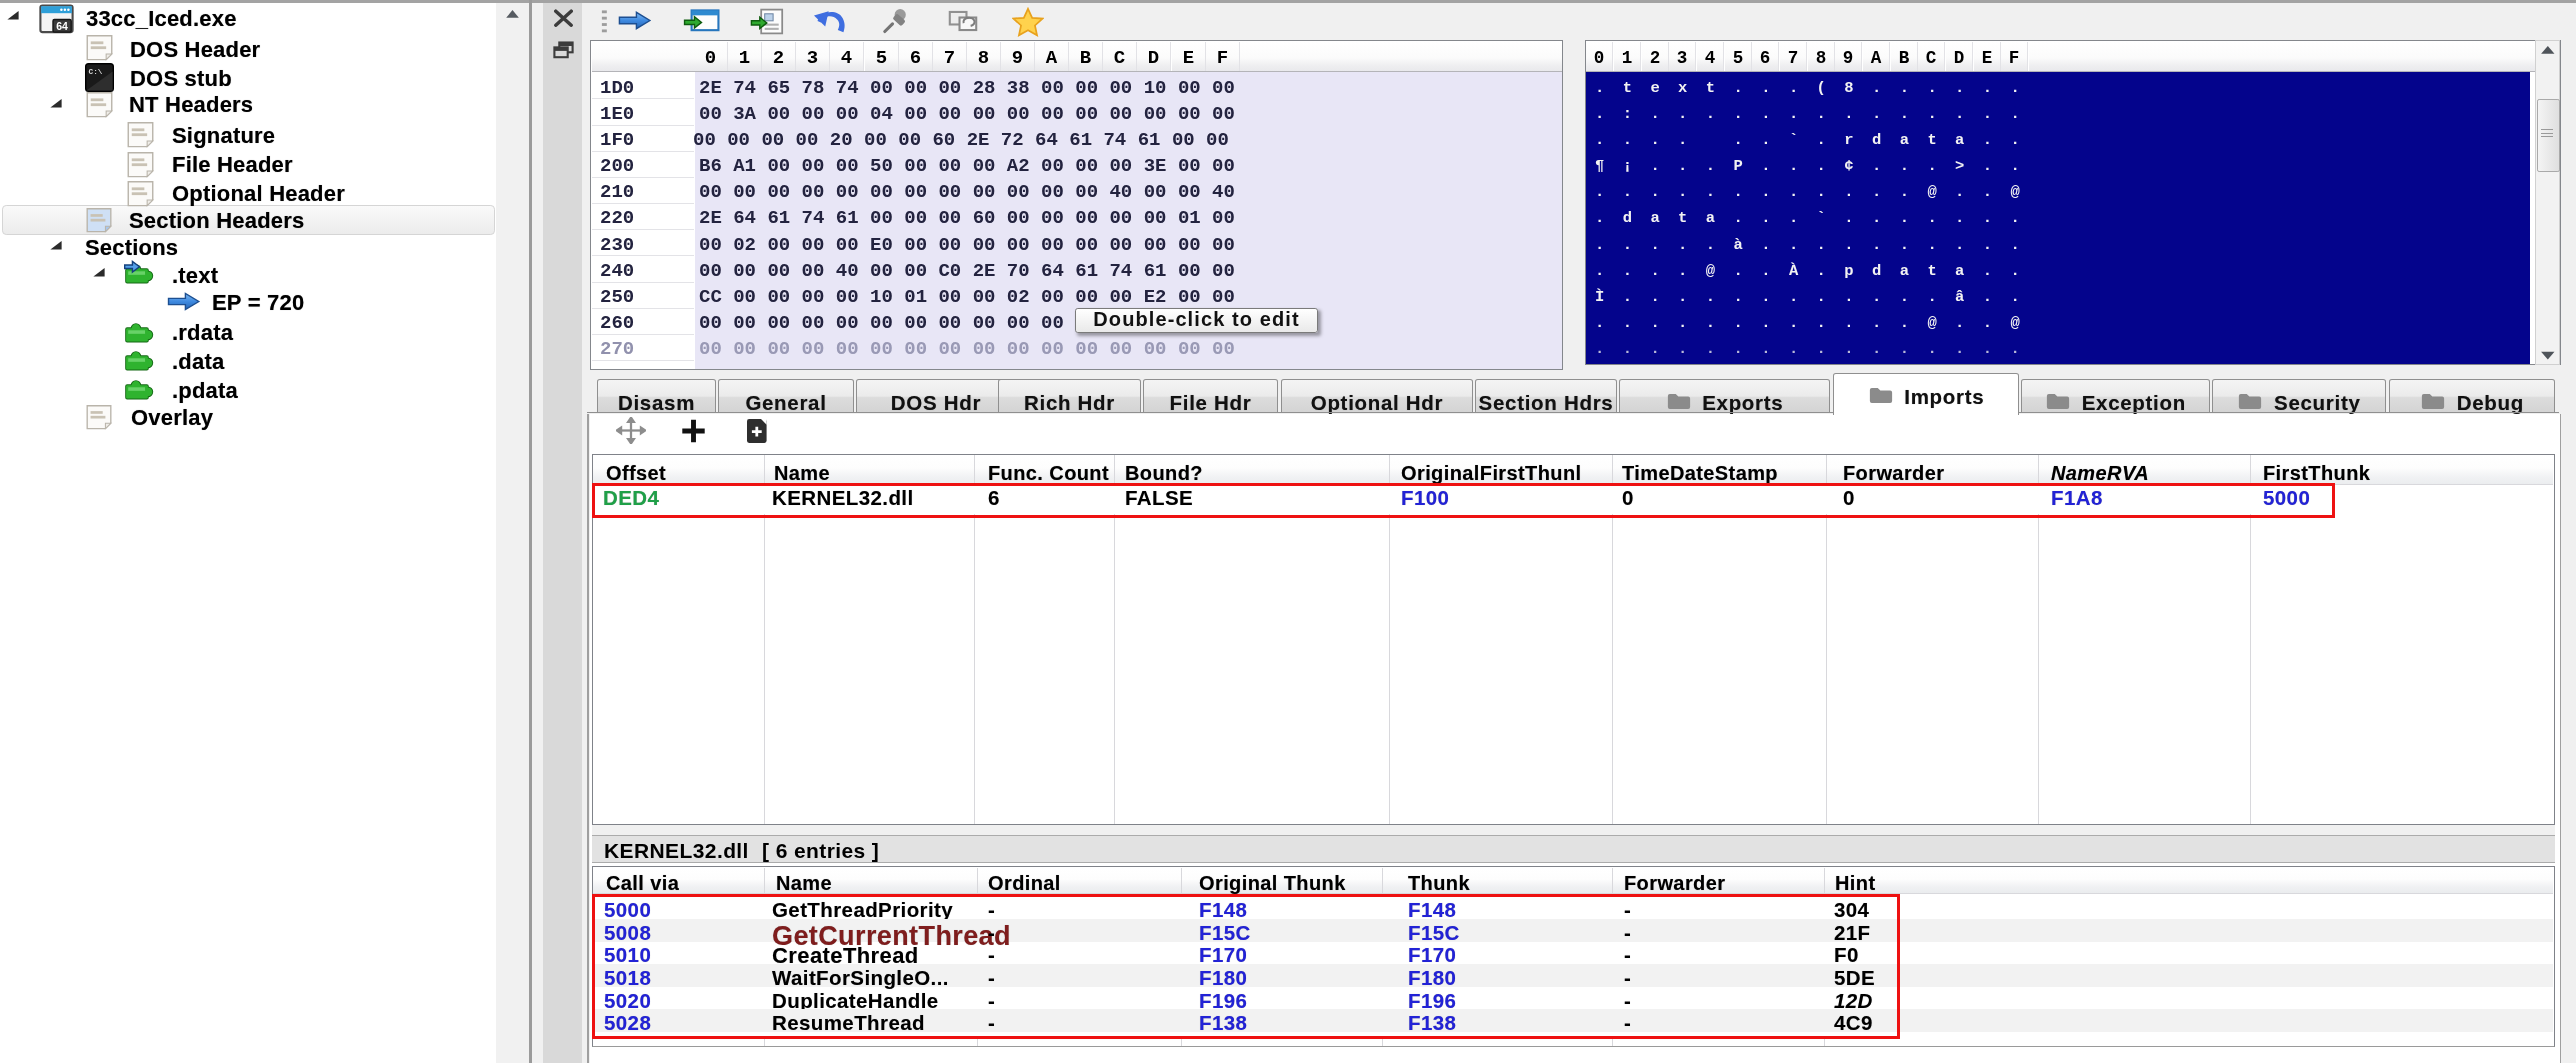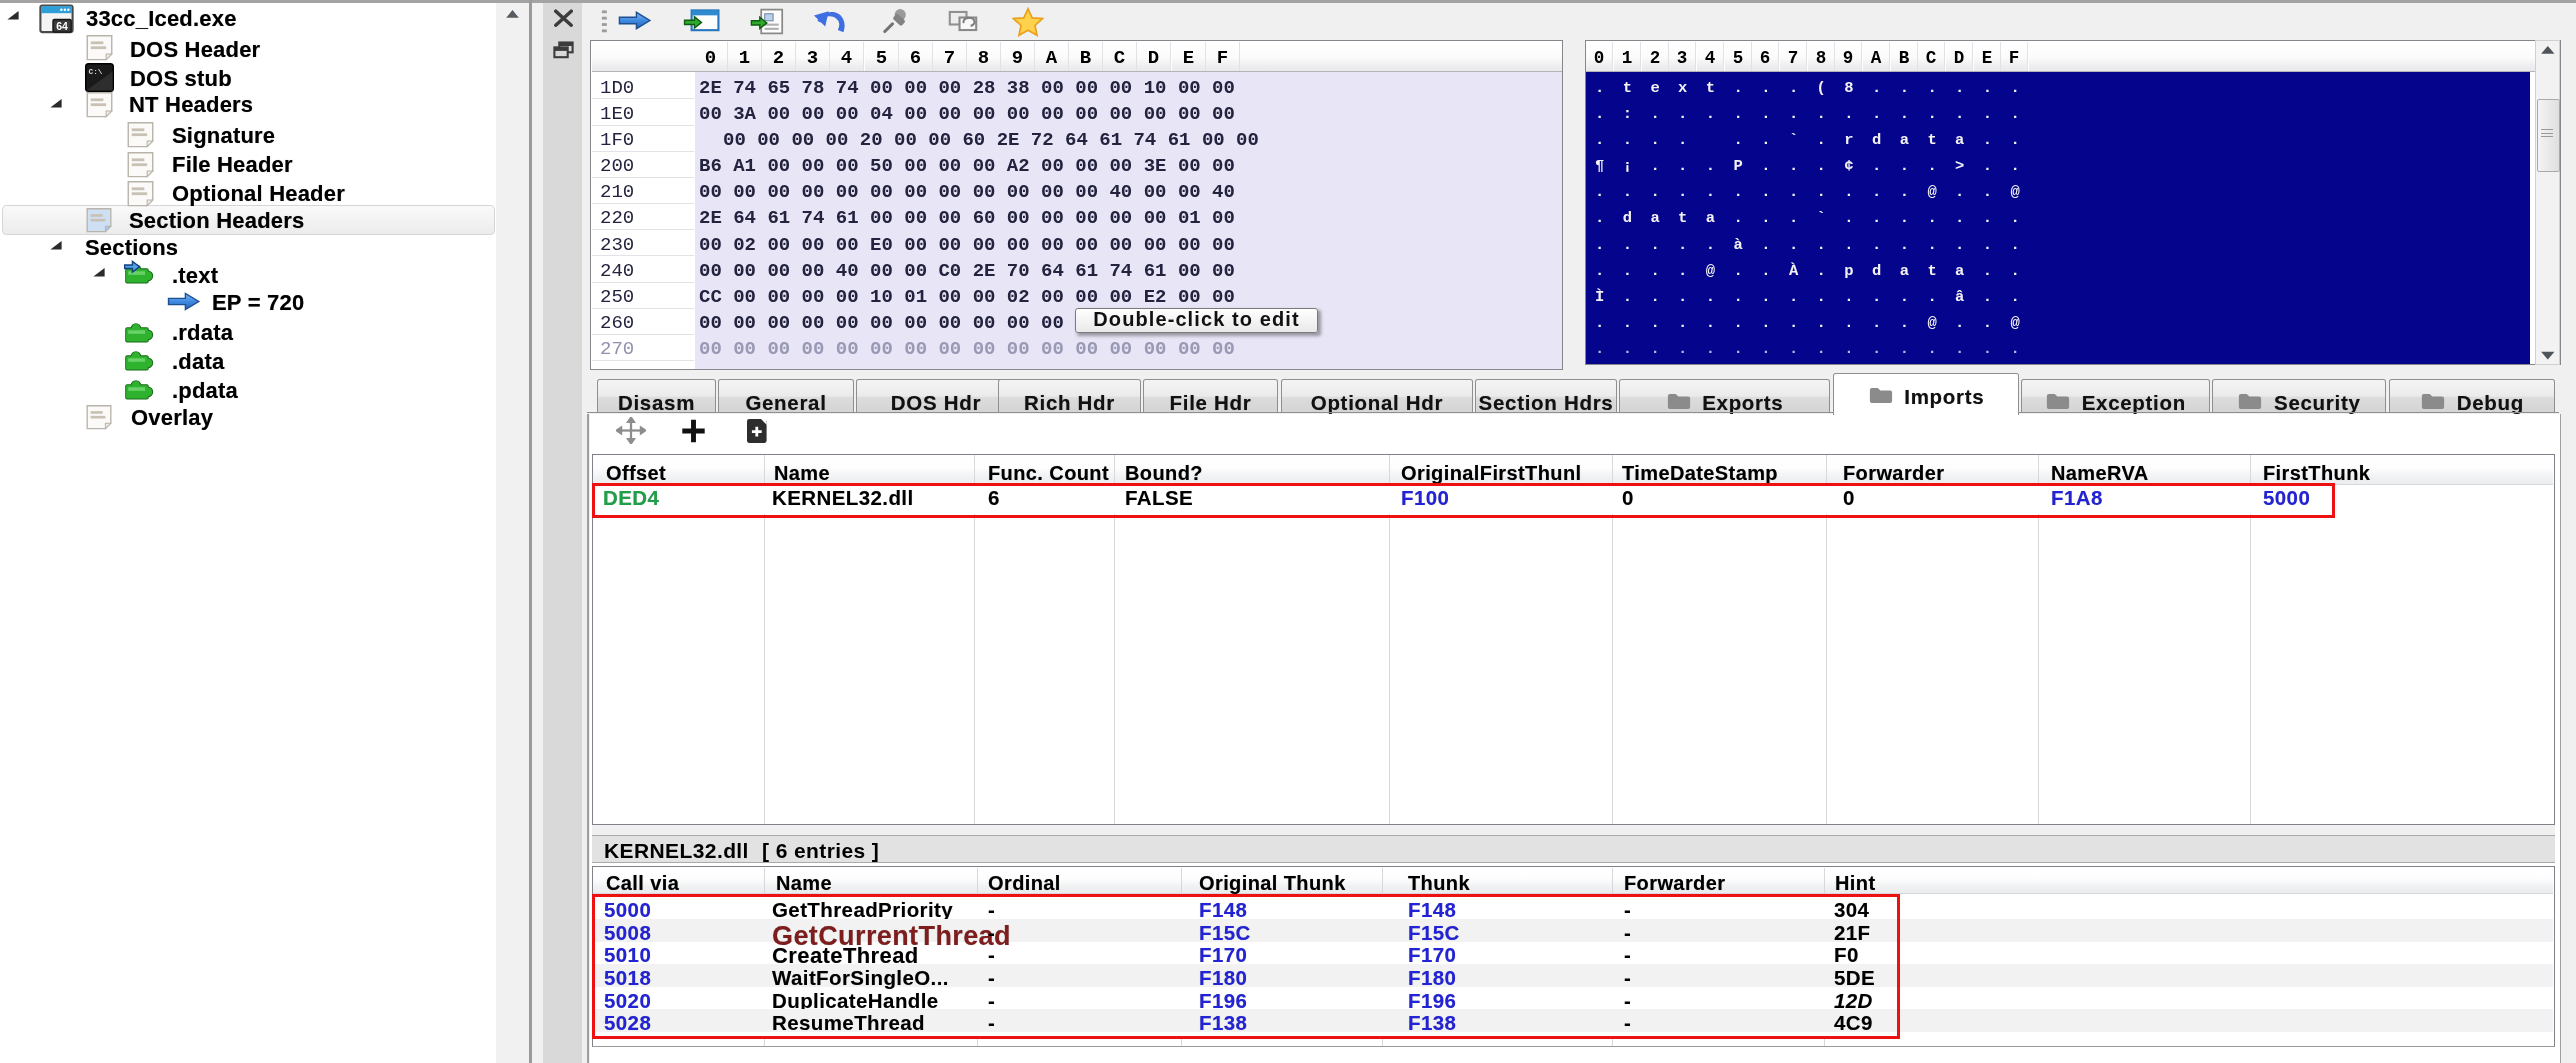--- a/index.html
+++ b/index.html
@@ -1,19 +1,19 @@
 <!DOCTYPE html>
 <html style="font-size:11.3px"><head><meta charset="utf-8">
 <style>
   html,body{margin:0;padding:0;}
   body{width:2576px;height:1063px;position:relative;overflow:hidden;
        background:#f0f0f0;font-family:"Liberation Sans",sans-serif;}
   .abs{position:absolute;}
   .b{font-weight:bold;}
-  .mono{font-family:"Liberation Mono",monospace;font-weight:normal;}
+  .mono{font-family:"Liberation Mono",monospace;font-weight:bold;}
   .hexrow{position:absolute;white-space:pre;font-family:"Liberation Mono",monospace;
           font-weight:bold;font-size:19px;color:#1c1c38;letter-spacing:0;}
   .ascrow{position:absolute;white-space:pre;font-family:"Liberation Mono",monospace;
           font-weight:bold;font-size:15.5px;color:#f2f2f2;}
   .treelabel{position:absolute;font-weight:bold;font-size:22px;color:#000;white-space:pre;letter-spacing:0.2px;text-shadow:0 0 0.7px rgba(30,30,30,0.55);}
   .hdrcell{position:absolute;top:0;height:29px;
            background:linear-gradient(#ffffff 0%,#fbfbfb 55%,#efeff1 80%,#e9e9ec 100%);
            border-right:1.4px solid #e2e2e6;}
   .digit{position:absolute;top:5px;width:100%;text-align:center;
          font-family:"Liberation Mono",monospace;font-weight:bold;font-size:19px;color:#000;}
@@ -304,21 +304,21 @@
 <div class="abs mono" style="left:600px;top:260px;font-size:19px;color:#23233f;">240</div>
 <div class="abs" style="left:592px;top:282px;width:102px;height:1.4px;background:#e3e3e7;"></div>
 <div class="abs mono" style="left:600px;top:286px;font-size:19px;color:#23233f;">250</div>
 <div class="abs" style="left:592px;top:308px;width:102px;height:1.4px;background:#e3e3e7;"></div>
 <div class="abs mono" style="left:600px;top:312px;font-size:19px;color:#23233f;">260</div>
 <div class="abs" style="left:592px;top:334px;width:102px;height:1.4px;background:#e3e3e7;"></div>
 <div class="abs mono" style="left:600px;top:338px;font-size:19px;color:#9191ad;">270</div>
 <div class="abs" style="left:592px;top:360px;width:102px;height:1.4px;background:#e3e3e7;"></div>
 <div class="hexrow" style="left:699px;top:77px;color:#23233f;">2E 74 65 78 74 00 00 00 28 38 00 00 00 10 00 00</div>
 <div class="hexrow" style="left:699px;top:103px;color:#23233f;">00 3A 00 00 00 04 00 00 00 00 00 00 00 00 00 00</div>
-<div class="hexrow" style="left:723px;top:129px;color:#23233f;text-align:right;">00 00 00 00 20 00 00 60 2E 72 64 61 74 61 00 00</div>
+<div class="hexrow" style="left:693px;top:129px;color:#23233f;text-align:right;">00 00 00 00 20 00 00 60 2E 72 64 61 74 61 00 00</div>
 <div class="hexrow" style="left:699px;top:155px;color:#23233f;">B6 A1 00 00 00 50 00 00 00 A2 00 00 00 3E 00 00</div>
 <div class="hexrow" style="left:699px;top:181px;color:#23233f;">00 00 00 00 00 00 00 00 00 00 00 00 40 00 00 40</div>
 <div class="hexrow" style="left:699px;top:207px;color:#23233f;">2E 64 61 74 61 00 00 00 60 00 00 00 00 00 01 00</div>
 <div class="hexrow" style="left:699px;top:234px;color:#23233f;">00 02 00 00 00 E0 00 00 00 00 00 00 00 00 00 00</div>
 <div class="hexrow" style="left:699px;top:260px;color:#23233f;">00 00 00 00 40 00 00 C0 2E 70 64 61 74 61 00 00</div>
 <div class="hexrow" style="left:699px;top:286px;color:#23233f;">CC 00 00 00 00 10 01 00 00 02 00 00 00 E2 00 00</div>
 <div class="hexrow" style="left:699px;top:312px;color:#23233f;">00 00 00 00 00 00 00 00 00 00 00 00 40 00 00 40</div>
 <div class="hexrow" style="left:699px;top:338px;color:#9999b5;">00 00 00 00 00 00 00 00 00 00 00 00 00 00 00 00</div>
 <div class="abs" style="left:1075px;top:308px;width:241px;height:22.6px;background:linear-gradient(#ffffff,#e9e9e9);border:1.4px solid #7a7a7a;border-radius:2.8px;box-shadow:2.8px 2.8px 3.5px rgba(0,0,0,0.35);font-weight:bold;font-size:20px;color:#111;letter-spacing:1.1px;text-align:center;line-height:21px;z-index:30;">Double-click to edit</div>
 <div class="abs" style="left:1585px;top:40px;width:976px;height:325px;background:#ffffff;border:1.4px solid #84878c;box-sizing:border-box;"></div>
@@ -473,21 +473,21 @@
 <div class="colsep" style="left:1826px;top:455px;height:369px;"></div>
 <div class="colsep" style="left:2038px;top:455px;height:369px;"></div>
 <div class="colsep" style="left:2250px;top:455px;height:369px;"></div>
 <div class="thw" style="left:606px;top:462px;">Offset</div>
 <div class="thw" style="left:774px;top:462px;">Name</div>
 <div class="thw" style="left:988px;top:462px;">Func. Count</div>
 <div class="thw" style="left:1125px;top:462px;">Bound?</div>
 <div class="thw" style="left:1401px;top:462px;">OriginalFirstThunl</div>
 <div class="thw" style="left:1622px;top:462px;">TimeDateStamp</div>
 <div class="thw" style="left:1843px;top:462px;">Forwarder</div>
-<div class="thw" style="left:2051px;top:462px;">NameRVA</div>
+<div class="thw" style="left:2051px;top:462px;font-style:italic;">NameRVA</div>
 <div class="thw" style="left:2263px;top:462px;">FirstThunk</div>
 <div class="abs" style="left:593px;top:486px;width:1960px;height:28px;background:#fff;"></div>
 <div class="cell" style="left:603px;top:486px;color:#1fa048;">DED4</div>
 <div class="cell" style="left:772px;top:486px;color:#000;">KERNEL32.dll</div>
 <div class="cell" style="left:988px;top:486px;color:#000;">6</div>
 <div class="cell" style="left:1125px;top:486px;color:#000;">FALSE</div>
 <div class="cell" style="left:1401px;top:486px;color:#2222d6;">F100</div>
 <div class="cell" style="left:1622px;top:486px;color:#000;">0</div>
 <div class="cell" style="left:1843px;top:486px;color:#000;">0</div>
 <div class="cell" style="left:2051px;top:486px;color:#2222d6;">F1A8</div>

